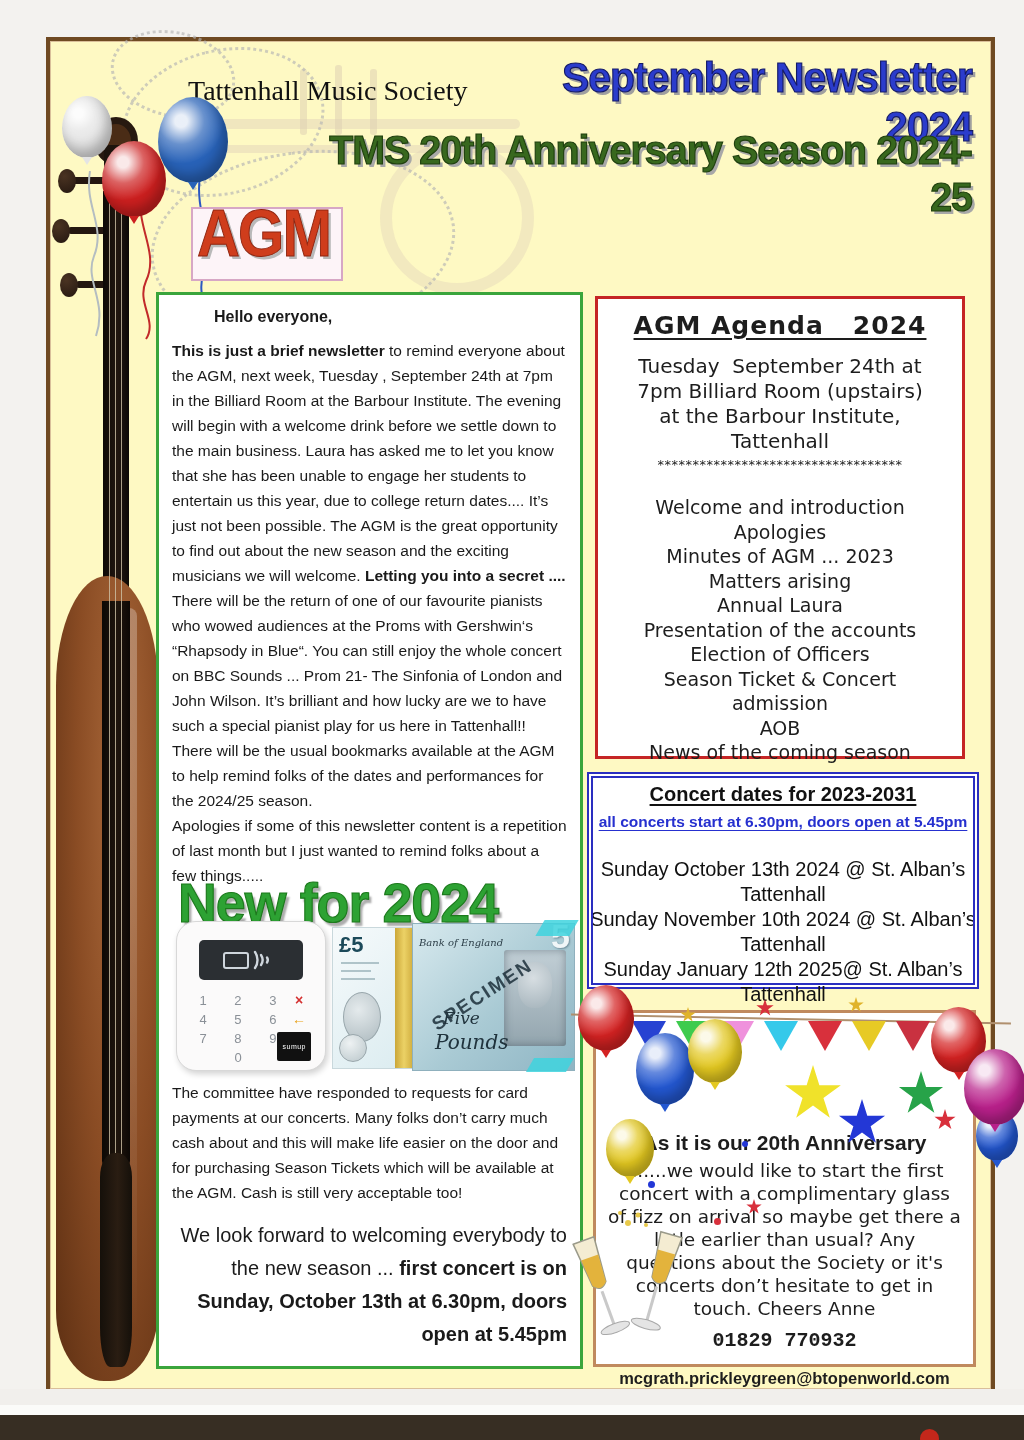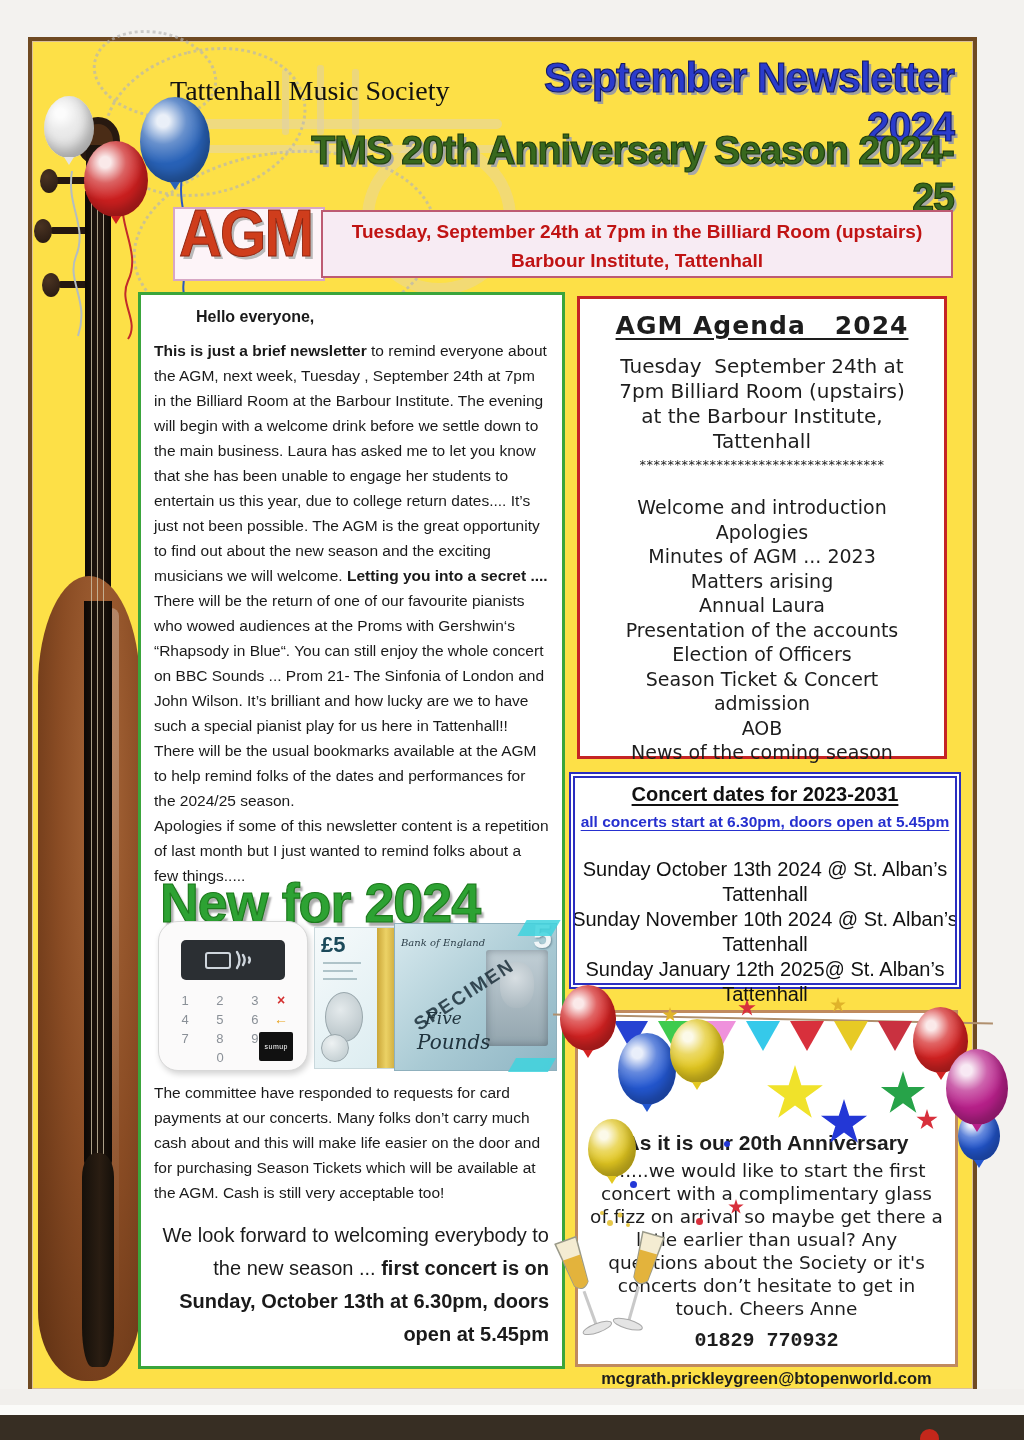--- a/index.html
+++ b/index.html
@@ -1,21 +1,21 @@
 <!DOCTYPE html>
 <html><head>
 <meta charset="utf-8">
 <style>
   html,body{margin:0;padding:0;background:#e9e7e4;}
   .screen{position:relative;width:1024px;height:1440px;background:#f3f2ef;overflow:hidden;
           font-family:"Liberation Sans",sans-serif;}
   .b{font-weight:bold;}
 
   
-  .page{position:absolute;left:28px;top:37px;width:941px;height:1348px;background:#fde047;
+  .page{position:absolute;left:46px;top:37px;width:941px;height:1348px;background:#fef9c3;
         border:4px solid #6f4a22;box-shadow:inset 0 0 0 1px #d9bf9a;}
 
   
   .deco{position:absolute;pointer-events:none;}
   .tube{background:#e2d4ba;opacity:.5;border-radius:6px;}
   .valve{background:#dccdb2;opacity:.5;border-radius:3px;}
   .bell{border:12px solid #e0d2b8;opacity:.4;border-radius:50%;}
   .swirl{border:3px dotted #b5b5b5;border-radius:50%;opacity:.65;}
 
   
@@ -199,24 +199,20 @@
     <div class="balloon" style="--c:#e4e4e4;left:12px;top:55px;width:50px;height:62px;"></div>
     <div class="balloon" style="--c:#cc1f1f;left:52px;top:100px;width:64px;height:76px;"></div>
     <div class="balloon" style="--c:#2862b8;left:108px;top:56px;width:70px;height:86px;"></div>
 
     <div class="society-name">Tattenhall Music Society</div>
     <div class="title-blue">September Newsletter 2024</div>
     <div class="title-green">TMS 20th Anniversary Season 2024-25</div>
 
     <div class="agm-outline"></div>
     <div class="agm-label">AGM</div>
-    <div class="agm-banner">
-      <div class="l1">Tuesday, September 24th at 7pm in the Billiard Room (upstairs)</div>
-      <div class="l2">Barbour Institute, Tattenhall</div>
-    </div>
 
     <div class="article-box">
       <div class="greeting">Hello everyone,</div>
       <div class="para"><span class="b">This is just a brief newsletter </span><span>to remind everyone about the AGM, next week, Tuesday , September 24th at 7pm in the Billiard Room at the Barbour Institute. The evening will begin with a welcome drink before we settle down to the main business. Laura has asked me to let you know that she has been unable to engage her students to entertain us this year, due to college return dates.... It’s just not been possible. The AGM is the great opportunity to find out about the new season and the exciting musicians we will welcome. </span><span class="b">Letting you into a secret .... </span><span>There will be the return of one of our favourite pianists who wowed audiences at the Proms with Gershwin‘s “Rhapsody in Blue“. You can still enjoy the whole concert on BBC Sounds ... Prom 21- The Sinfonia of London and John Wilson. It’s brilliant and how lucky are we to have such a special pianist play for us here in Tattenhall!! There will be the usual bookmarks available at the AGM to help remind folks of the dates and performances for the 2024/25 season.</span></div>
       <div class="para para2">Apologies if some of this newsletter content is a repetition of last month but I just wanted to remind folks about a few things.....</div>
       <div class="new-heading">New for 2024</div>
 
       <div class="images-row">
         <div class="card-reader">
           <div class="reader-display">

